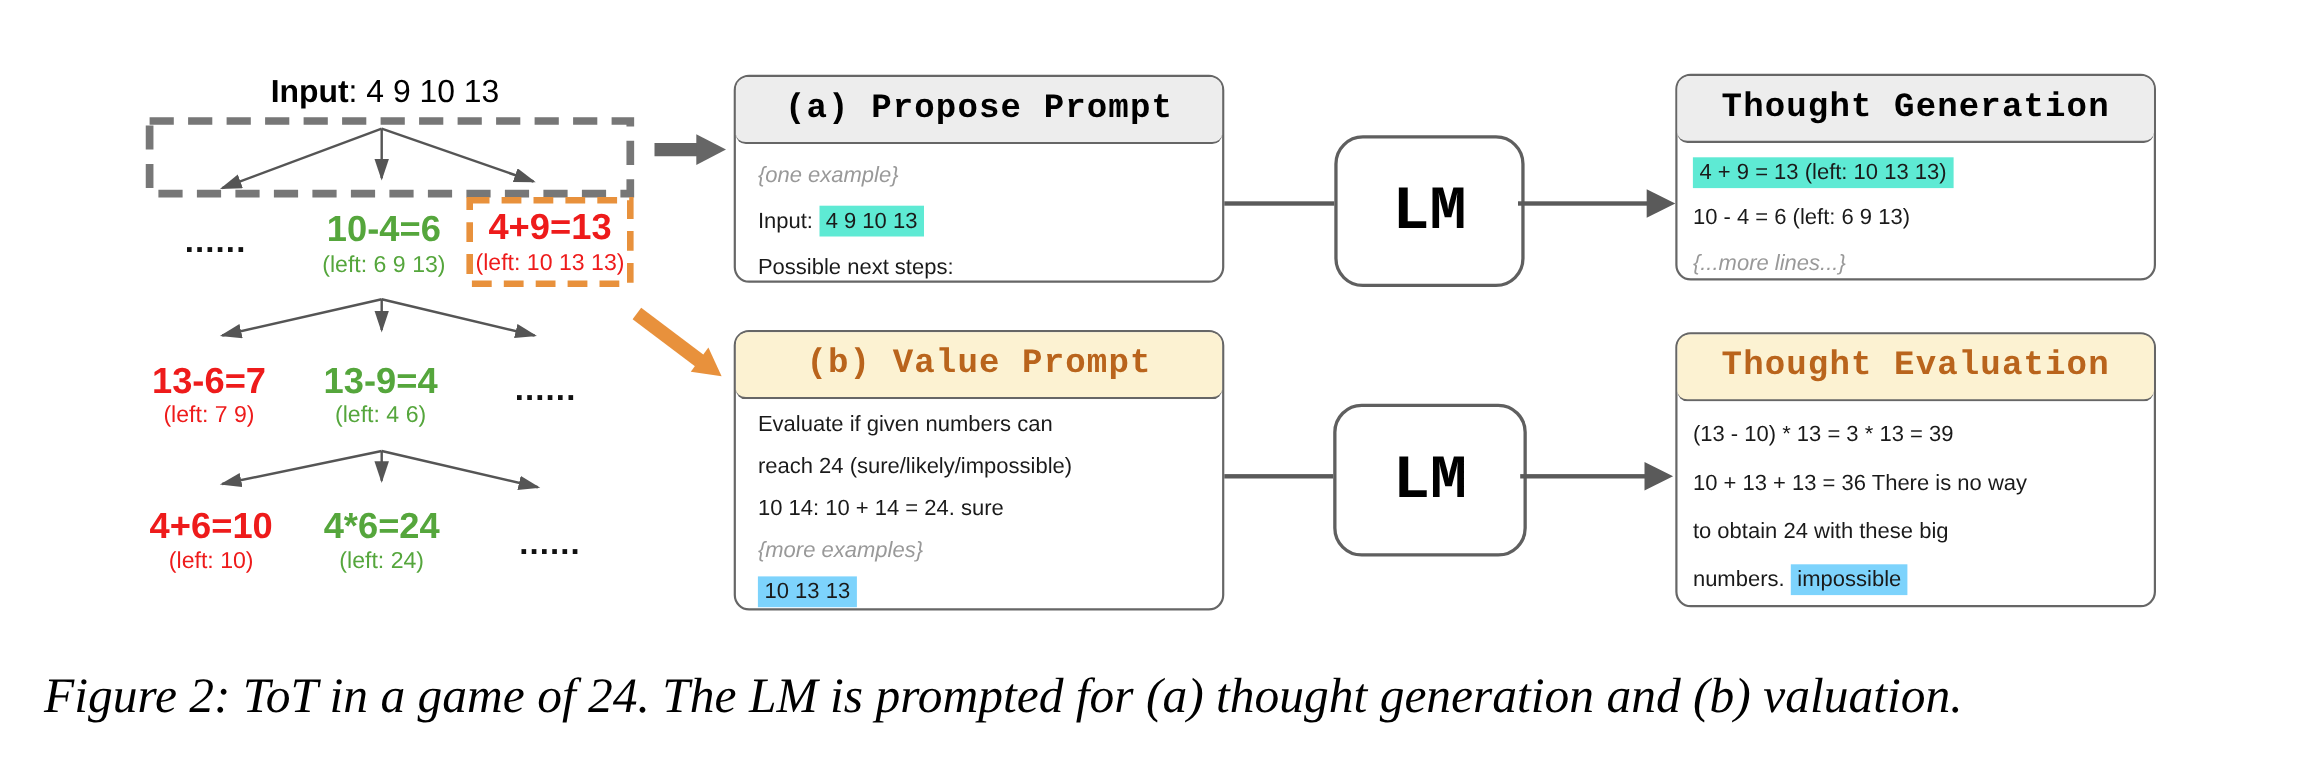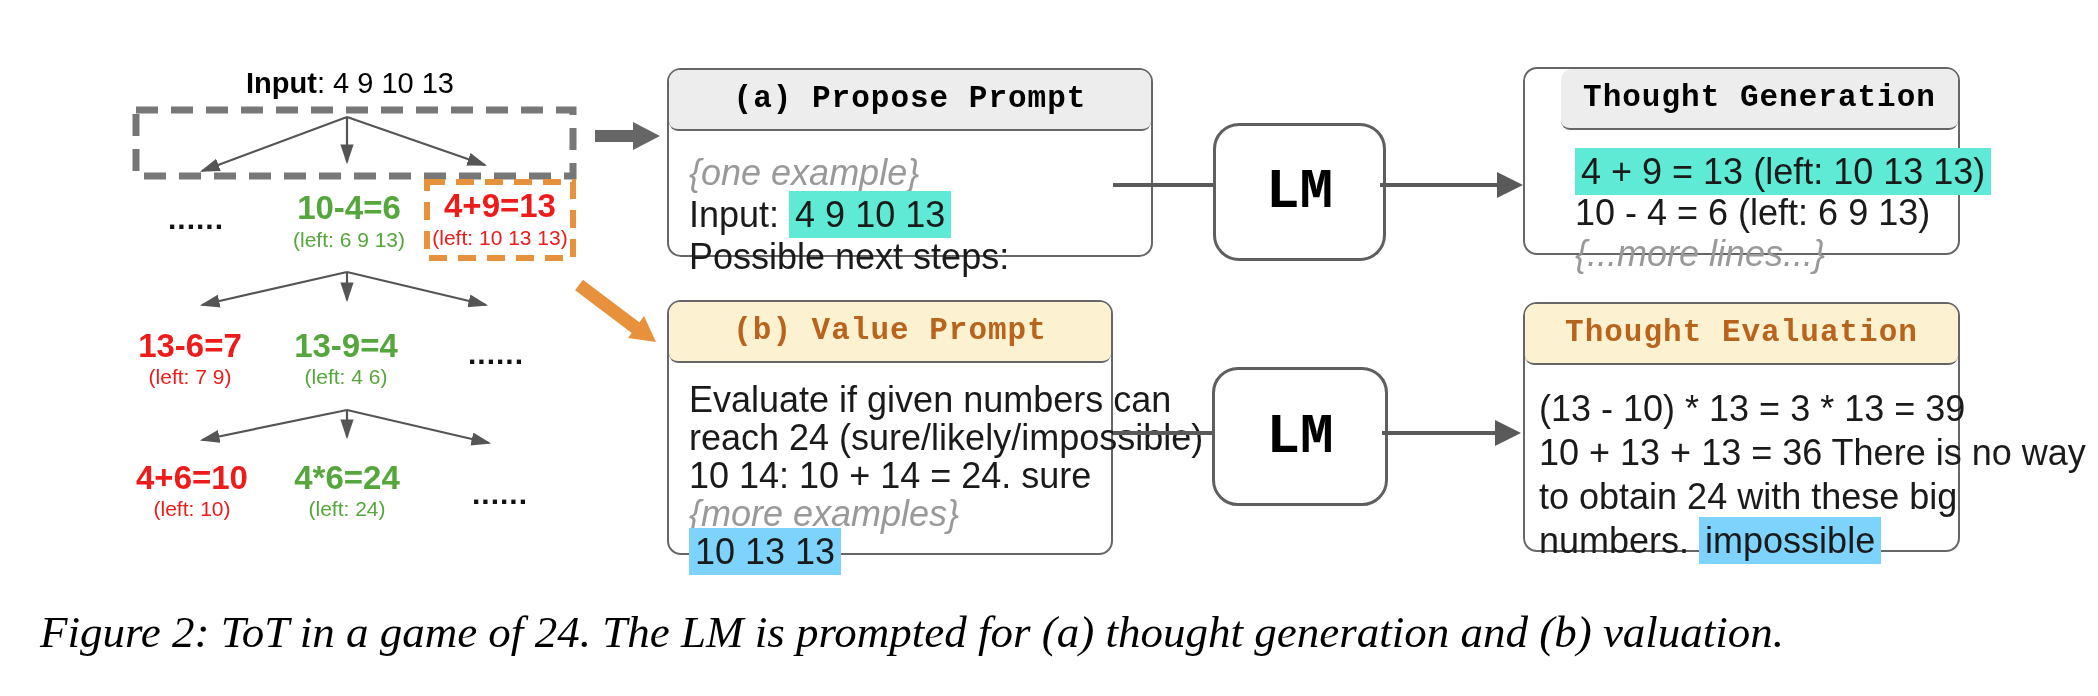--- a/index.html
+++ b/index.html
@@ -7,30 +7,30 @@
         font-family:"Liberation Sans",sans-serif;}
 
   
   .panel{position:absolute;background:#fff;border:2px solid #666;border-radius:14px;box-sizing:border-box;}
   .panel-header{box-sizing:border-box;height:61px;line-height:58px;text-align:center;
                 border-bottom:2px solid #666;border-radius:11px 11px 9px 9px;
                 font-family:"Liberation Mono","DejaVu Sans Mono",monospace;font-weight:bold;
                 font-size:31px;letter-spacing:1px;white-space:nowrap;}
   .hdr-gray{background:#ededed;color:#000;}
   .hdr-cream{background:#fcf2d2;color:#b9641c;}
-  .panel-body{font-size:36px;color:#1a1a1a;white-space:nowrap;margin-top:14px;}
+  .panel-body{font-size:20px;color:#1a1a1a;white-space:nowrap;}
   .gray-ital{color:#999;font-style:italic;}
   .hl-gray{background:#5eead4;padding:3px 6px;}
   .hl-pink{background:#7dd3fc;padding:3px 6px;}
 
-  #panel-a{left:667px;top:68px;width:486px;height:189px;}
+  #panel-a{left:667px;top:68px;width:446px;height:189px;}
   #panel-a .panel-body{padding:7px 0 0 20px;line-height:42px;}
   #panel-b{left:667px;top:300px;width:446px;height:255px;}
   #panel-b .panel-body{padding:4px 0 0 20px;line-height:38px;}
-  #panel-tg{left:1523px;top:67px;width:437px;height:188px;padding-left:36px;}
+  #panel-tg{left:1523px;top:67px;width:437px;height:188px;}
   #panel-tg .panel-body{padding:7px 0 0 14px;line-height:41px;}
   #panel-te{left:1523px;top:302px;width:437px;height:250px;}
   #panel-te .panel-body{padding:8px 0 14px 14px;line-height:44px;}
 
   
   .lm-box{position:absolute;background:#fff;border:3px solid #5f5f5f;border-radius:26px;
           display:flex;align-items:center;justify-content:center;
           font-family:"Liberation Mono","DejaVu Sans Mono",monospace;font-weight:bold;font-size:56px;color:#000;}
   #lm-top{left:1213px;top:123px;width:167px;height:132px;}
   #lm-bottom{left:1212px;top:367px;width:170px;height:133px;}

